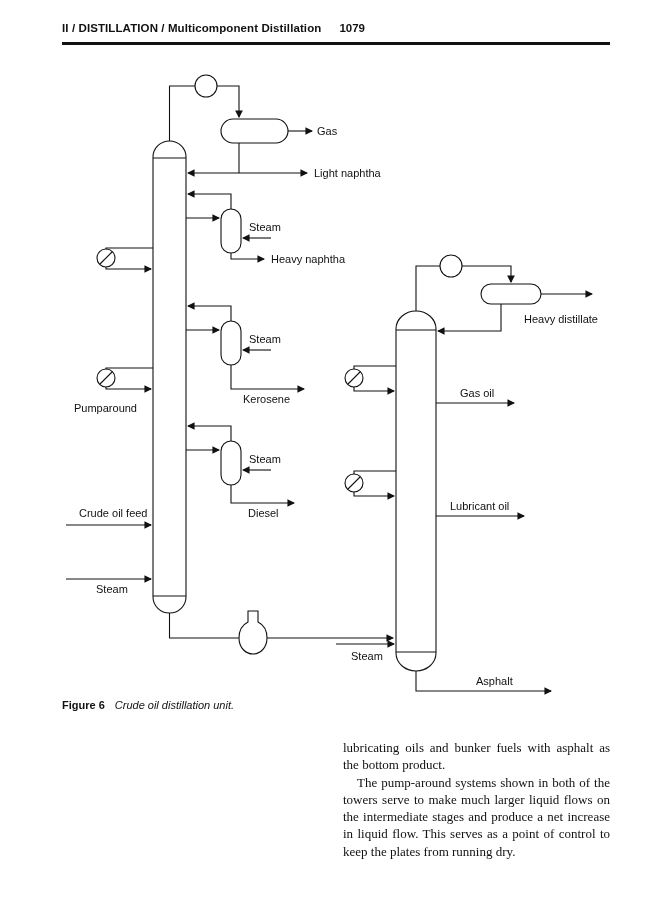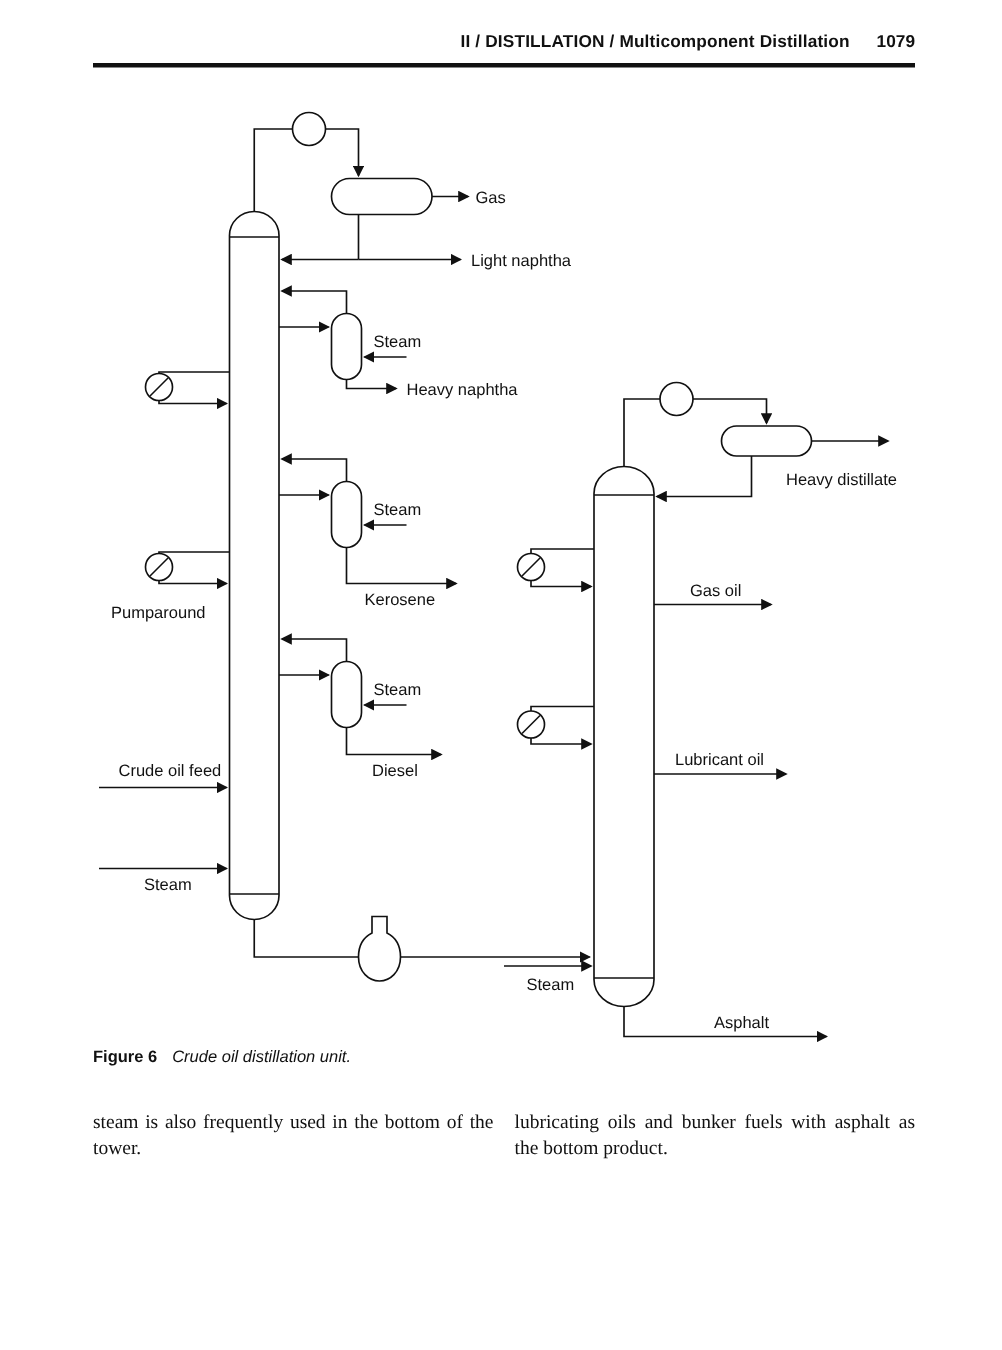--- a/index.html
+++ b/index.html
@@ -7,21 +7,21 @@
   .page {
     position:relative;
     width:668px; height:900px;
     background:#ffffff;
     font-family:"Liberation Sans", sans-serif;
     color:#111;
     overflow:hidden;
   }
   .header {
     position:absolute; top:22px; left:62px; right:58px;
-    display:flex; justify-content:flex-end; align-items:baseline; gap:18px;
+    display:flex; align-items:baseline; gap:18px;
     font-size:11.5px;
   }
   .header .running-title { font-weight:bold; letter-spacing:0.1px; }
   .header .page-number { font-weight:bold; }
   .rule {
     position:absolute; top:42px; left:62px; right:58px;
     height:2.5px; background:#111;
   }
   .diagram { position:absolute; top:66px; left:58px; }
   svg text {
@@ -180,20 +180,20 @@
       </g>
     </svg>
   </div>
 
   <div class="caption">
     <span class="cap-label">Figure 6</span><span class="cap-text">Crude oil distillation unit.</span>
   </div>
 
   <div class="columns">
     <div class="col">
-      <p>steam is also frequently used in the bottom of the tower.</p>
     </div>
     <div class="col">
       <p>lubricating oils and bunker fuels with asphalt as the bottom product.</p>
+      <p class="ind">The pump-around systems shown in both of the towers serve to make much larger liquid flows on the intermediate stages and produce a net increase in liquid flow. This serves as a point of control to keep the plates from running dry.</p>
     </div>
   </div>
 
 </div>
 
 </body></html>

